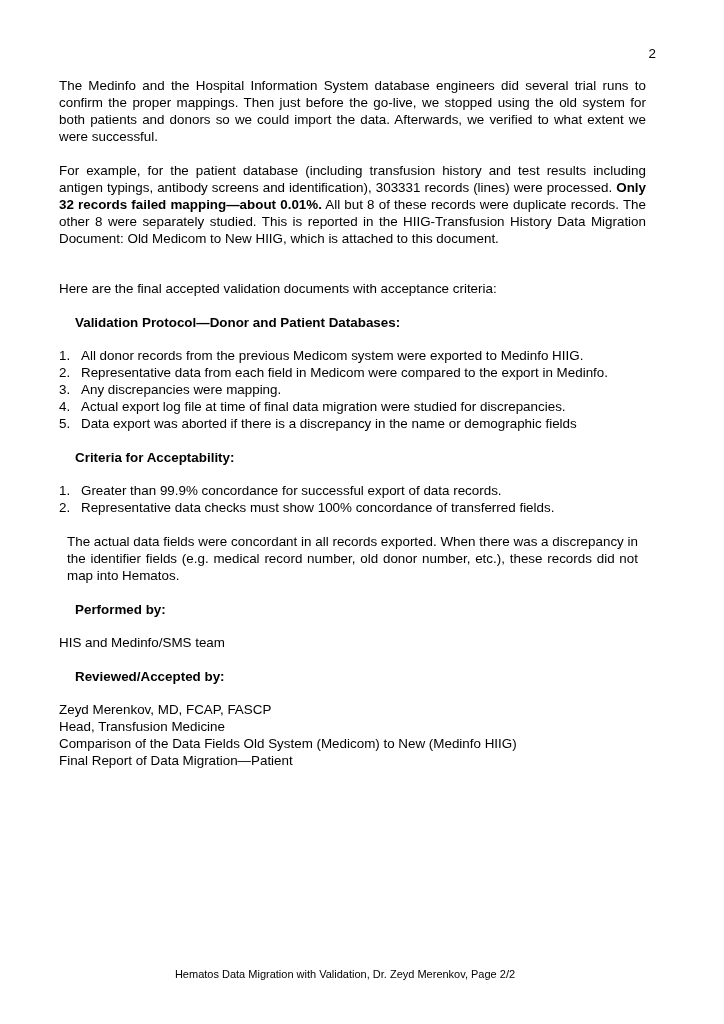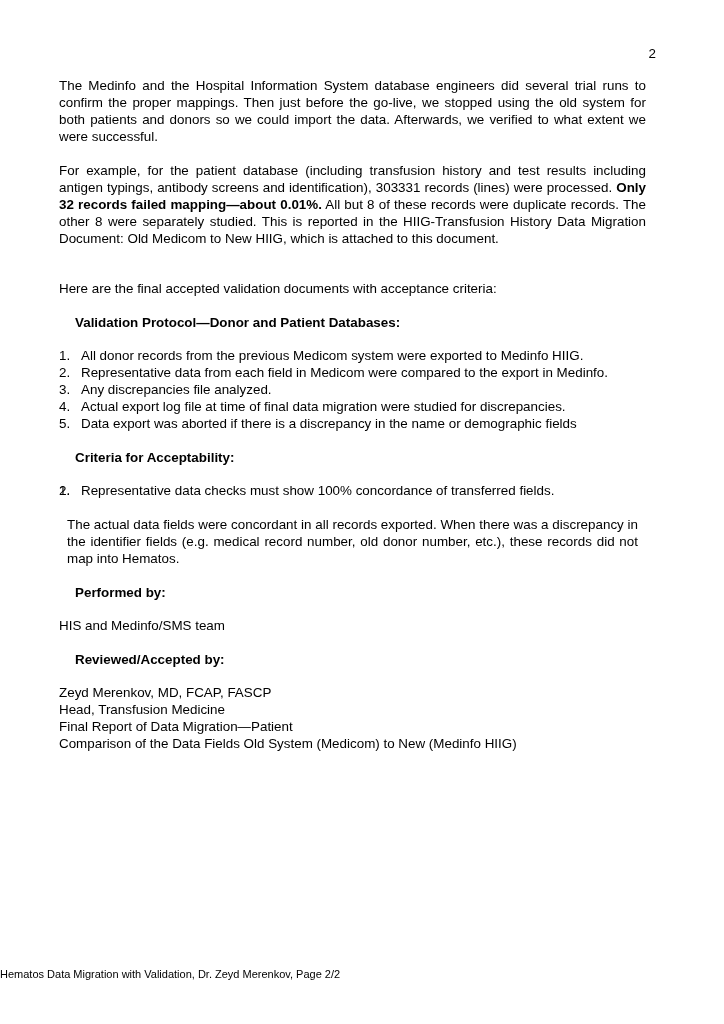--- a/index.html
+++ b/index.html
@@ -62,20 +62,21 @@
       display: block;
     }
     strong {
       font-weight: bold;
     }
     .footer {
       position: absolute;
       top: 966px;
       left: 0;
       width: 690px;
+      text-align: center;
       font-size: 11px;
     }
   </style>
 </head>
 <body>
 
 <div>
 
   <div class="page-number">2</div>
 
@@ -85,48 +86,48 @@
 
     <p><span>For example, for the patient database (including transfusion history and test results including antigen typings, antibody screens and identification), 303331 records (lines) were processed.  </span><strong>Only 32 records failed mapping—about 0.01%.</strong><span>  All but 8 of these records were duplicate records.  The other 8 were separately studied.  This is reported in the HIIG-Transfusion History Data Migration Document:  Old Medicom to New HIIG, which is attached to this document.</span></p>
 
     <p class="left">Here are the final accepted validation documents with acceptance criteria:</p>
 
     <div class="section">
       <div class="section-heading">Validation Protocol—Donor and Patient Databases:</div>
       <ol>
         <li><span class="num">1.</span><span>All donor records from the previous Medicom system were exported to Medinfo HIIG.</span></li>
         <li><span class="num">2.</span><span>Representative data from each field in Medicom were compared to the export in Medinfo.</span></li>
-        <li><span class="num">3.</span><span>Any discrepancies file analyzed.</span></li>
+        <li><span class="num">3.</span><span>Any discrepancies were mapping.</span></li>
         <li><span class="num">4.</span><span>Actual export log file at time of final data migration were studied for discrepancies.</span></li>
         <li><span class="num">5.</span><span>Data export was aborted if there is a discrepancy in the name or demographic fields</span></li>
       </ol>
     </div>
 
     <div class="section">
       <div class="section-heading">Criteria for Acceptability:</div>
       <ol>
-        <li><span class="num">1.</span></li>
+        <li><span class="num">1.</span><span>Greater than 99.9% concordance for successful export of data records.</span></li>
         <li><span class="num">2.</span><span>Representative data checks must show 100% concordance of transferred fields.</span></li>
       </ol>
     </div>
 
     <div class="section">
       <p style="margin:8px;">The actual data fields were concordant in all records exported.  When there was a discrepancy in the identifier fields (e.g. medical record number, old donor number, etc.), these records did not map into Hematos.</p>
     </div>
 
     <div class="section">
       <div class="section-heading">Performed by:</div>
       <div>HIS and Medinfo/SMS team</div>
     </div>
 
     <div class="section">
       <div class="section-heading">Reviewed/Accepted by:</div>
       <span class="line">Zeyd Merenkov, MD, FCAP, FASCP</span>
       <span class="line">Head, Transfusion Medicine</span>
+      <span class="line">Comparison of the Data Fields Old System (Medicom) to New (Medinfo HIIG)</span>
       <span class="line">Final Report of Data Migration—Patient</span>
-      <span class="line">Comparison of the Data Fields Old System (Medicom) to New (Medinfo HIIG)</span>
     </div>
 
   </div>
 
   <div class="footer">Hematos Data Migration with Validation, Dr. Zeyd Merenkov, Page 2/2</div>
 
 </div>
 
 </body></html>

